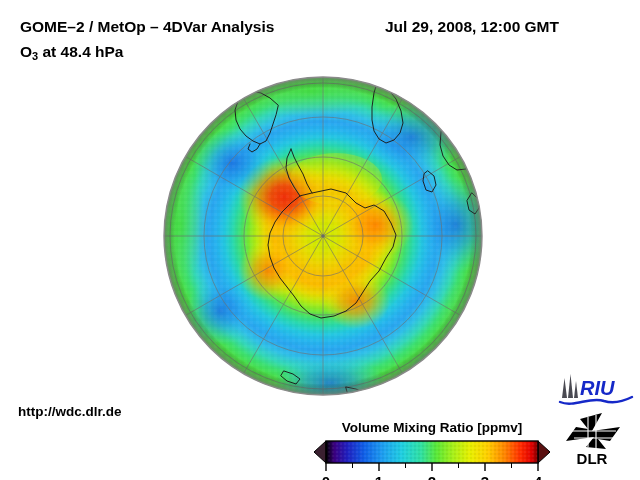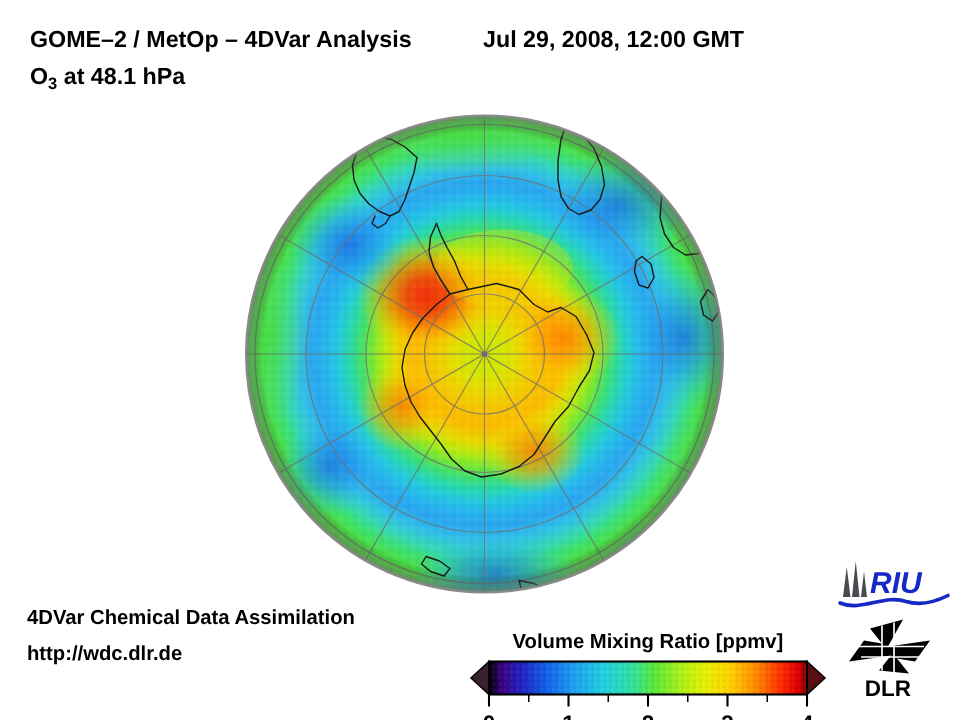--- a/index.html
+++ b/index.html
@@ -21,21 +21,21 @@
     position: absolute;
     left: 20px;
     top: 14px;
     width: 380px;
   }
   #header-right {
     position: absolute;
     right: 18px;
     top: 14px;
     width: 300px;
-    text-align: left;
+    text-align: center;
   }
   .hdr-line {
     font-size: 15.5px;
     font-weight: bold;
     line-height: 25px;
     white-space: nowrap;
     letter-spacing: 0px;
   }
   .sub {
     font-size: 11px;
@@ -97,21 +97,21 @@
     top: 411px;
     width: 72px;
     height: 58px;
   }
 </style>
 </head>
 <body>
 
 <div id="header-left">
   <div class="hdr-line">GOME–2 / MetOp – 4DVar Analysis</div>
-  <div class="hdr-line"><span>O</span><span class="sub">3</span><span> at 48.1 hPa</span></div>
+  <div class="hdr-line"><span>O</span><span class="sub">3</span><span> at 48.4 hPa</span></div>
 </div>
 
 <div id="header-right">
   <div class="hdr-line">Jul 29, 2008, 12:00 GMT</div>
 </div>
 
 <div id="globe-panel">
 <svg id="globe-svg" width="326" height="326" viewBox="0 0 326 326">
   <defs>
     <clipPath id="diskClip">
@@ -259,21 +259,20 @@
 
     <circle cx="163" cy="161" r="159" fill="url(#limbShade)"></circle>
     <circle cx="163" cy="161" r="159" fill="none" stroke="#8a8a8a" stroke-width="1.4"></circle>
 
     <circle cx="163" cy="161" r="1.8" fill="#6a6a6a"></circle>
   </g>
 </svg>
 </div>
 
 <div id="footer-left">
-  <div class="ftr-line">4DVar Chemical Data Assimilation</div>
   <div class="ftr-line">http://wdc.dlr.de</div>
 </div>
 
 <div id="colorbar-block">
   <div id="colorbar-title">Volume Mixing Ratio [ppmv]</div>
   <svg id="colorbar-svg" width="240" height="54" viewBox="0 0 240 54">
     <defs>
       <linearGradient id="cbGrad" x1="0" y1="0" x2="1" y2="0">
         <stop offset="0%" stop-color="#000000"></stop>
         <stop offset="4%" stop-color="#3b0082"></stop>

